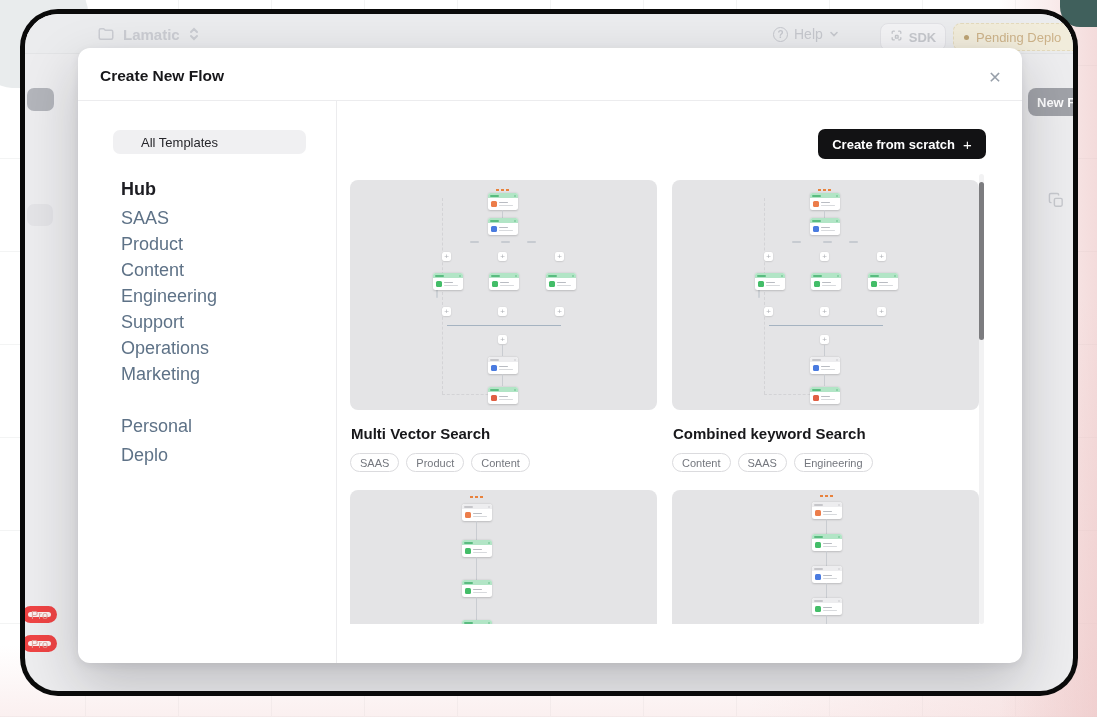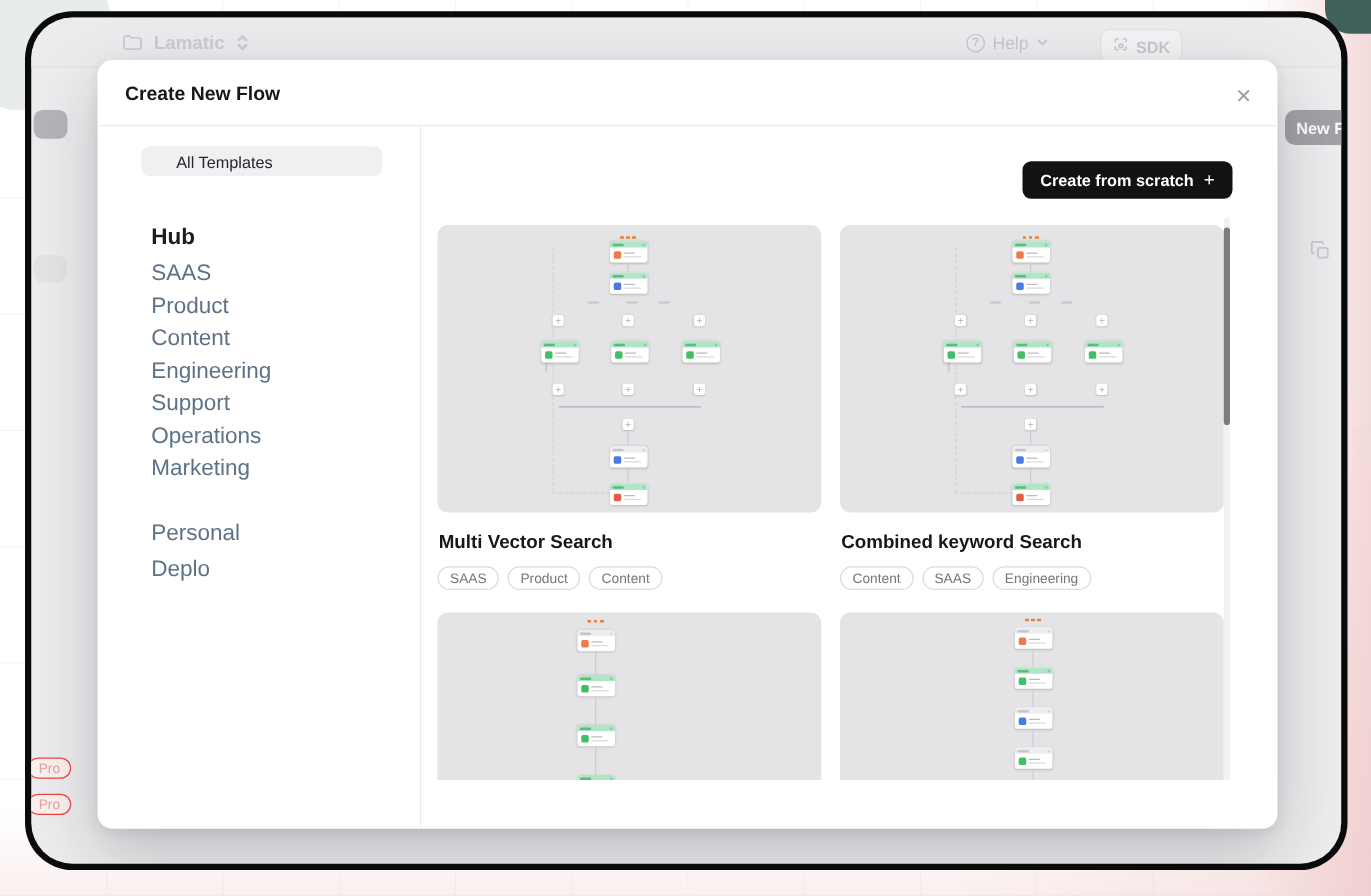--- a/index.html
+++ b/index.html
@@ -45,35 +45,35 @@
   .pending-btn { left:928px; top:9px; width:142px; height:28px; background:#f1ecdb;
     border:1px dashed #e4dabd; border-radius:8px; color:#ccb289; font-size:13px;
     display:flex; align-items:center; gap:7px; padding:0 10px; white-space:nowrap; overflow:hidden; }
   .pending-dot { width:5px; height:5px; border-radius:50%; background:#bda374; flex:none; }
   .logo-block { left:2px; top:74px; width:27px; height:23px; background:#b3b5bb; border-radius:7px; }
   .faint-block { left:2px; top:190px; width:26px; height:22px; background:#e4e4e7; border-radius:7px; }
   .newflow-btn { left:1003px; top:74px; width:52px; height:28px; background:#a0a2a8;
     border-radius:8px; color:#fcfcfd; font-size:13px; font-weight:700; display:flex;
     align-items:center; padding-left:9px; overflow:hidden; white-space:nowrap; }
   .copy-ic { left:1023px; top:178px; color:#c7c9ce; }
-  .pro-badge { left:-3px; width:35px; height:17px; border:1px solid #ef4444; background:#fbf1f0;
+  .pro-badge { left:-3px; width:35px; height:17px; border:6px solid #ef4444; background:#fbf1f0;
     border-radius:9px; color:#e0a49e; font-size:11px; display:flex; align-items:center;
     justify-content:center; }
 
   
   .modal { position:absolute; left:53px; top:34px; width:944px; height:615px; background:#fff;
     border-radius:12px; box-shadow:0 22px 55px rgba(25,25,32,.22), 0 3px 10px rgba(25,25,32,.08); }
   .m-title { left:22px; top:19px; font-size:15.5px; font-weight:700; color:#17171a; }
   .m-close { left:904px; top:16px; width:26px; height:26px; background:none; border:none;
     color:#98a0aa; font-size:16px; cursor:pointer; font-family:inherit; }
   .m-div-h { left:0; top:52px; width:944px; height:1px; background:#ececee; }
   .m-div-v { left:258px; top:53px; width:1px; height:562px; background:#ececee; }
 
   
-  .chip { left:35px; top:69px; width:193px; height:24px; background:#f0f0f2; border-radius:7px;
+  .chip { left:35px; top:82px; width:193px; height:24px; background:#f0f0f2; border-radius:7px;
     display:flex; align-items:center; padding-left:28px; font-size:13px; color:#26262b; cursor:pointer; }
   .side-item { left:43px; height:20px; font-size:18px; color:#5e7287; display:flex;
     align-items:center; cursor:pointer; }
   .side-item.head { color:#1d1d22; font-weight:700; cursor:default; }
 
   
   .search { left:272px; top:81px; width:462px; height:30px; border:1px solid #e7e7ea;
     background:#fdfdfe; border-radius:8px; }
   .search svg { position:absolute; left:10px; top:7px; color:#9aa2ae; }
   .search input { position:absolute; inset:0; border:none; background:none; outline:none;
@@ -171,20 +171,24 @@
       <div class="abs sdk-btn">
         <span>
           <svg width="13" height="13" viewBox="0 0 24 24" fill="none" stroke="currentColor" stroke-width="2.4" stroke-linecap="round">
               <path d="M4 8V6a2 2 0 0 1 2-2h2M16 4h2a2 2 0 0 1 2 2v2M20 16v2a2 2 0 0 1-2 2h-2M8 20H6a2 2 0 0 1-2-2v-2"></path>
               <rect x="10" y="12" width="5" height="5" rx="1"></rect>
             </svg>
         </span>
         <span>SDK</span>
       </div>
 
+      <div class="abs pending-btn">
+        <span class="pending-dot"></span>
+        <span>Pending Deplo</span>
+      </div>
 
       <div class="abs logo-block"></div>
       <div class="abs faint-block"></div>
 
       <div class="abs newflow-btn">
         <span>New F</span>
       </div>
 
       <div class="abs copy-ic">
         <svg width="17" height="17" viewBox="0 0 24 24" fill="none" stroke="currentColor" stroke-width="2">

